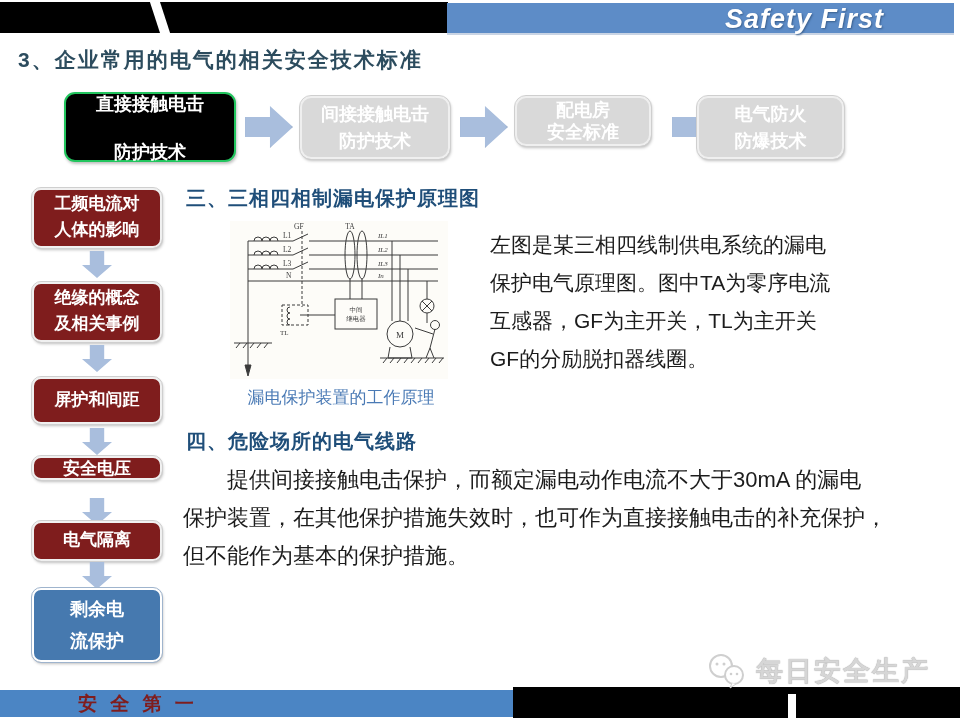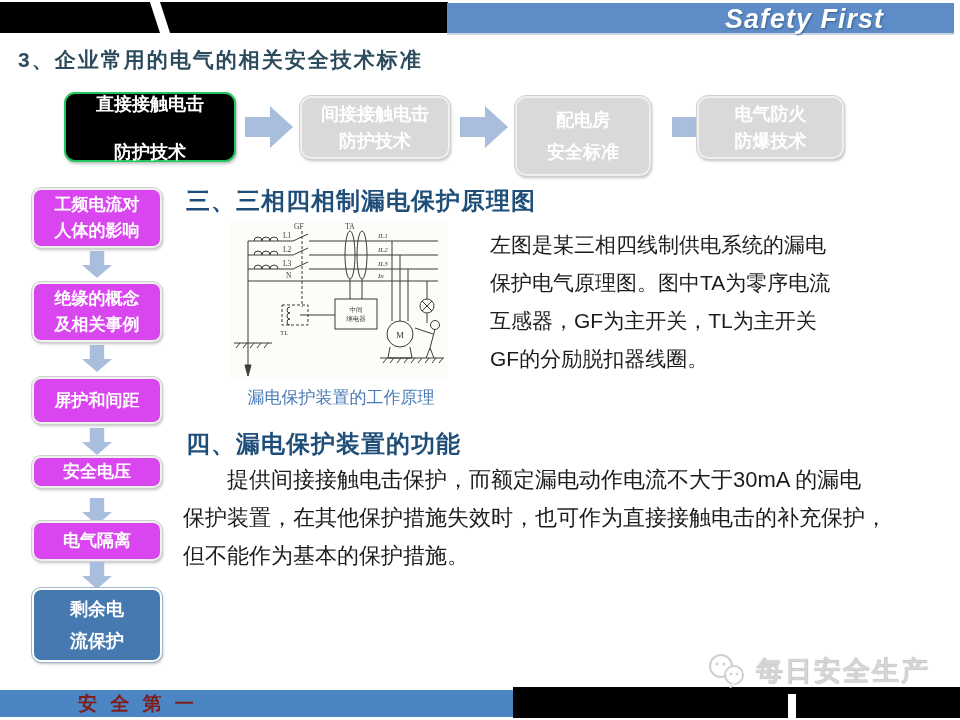--- a/index.html
+++ b/index.html
@@ -19,26 +19,26 @@
   .tbox { position:absolute; border-radius:11px; color:#fff; font-weight:bold; text-align:center; display:flex; flex-direction:column; justify-content:space-evenly; box-shadow:1px 2px 3px rgba(0,0,0,0.25); }
   .tbox .l { font-size:18px; line-height:20px; }
   .tbox-active { background:#000000; border:2px solid #22c55e;gap:28px; }
   .tbox-gray { background:#d9d9d9; border:2px solid #efefef; outline:1px solid #cfcfcf; }
   .arrow-right { position:absolute; width:48px; height:42px; background:#a9bedd; clip-path:polygon(0 26%,52% 26%,52% 0,100% 50%,52% 100%,52% 74%,0 74%); box-shadow:inset -1px -1px 2px rgba(0,0,0,0.15); }
   .arrow-down { position:absolute; width:30px; height:27px; background:#a9bedd; clip-path:polygon(26% 0,74% 0,74% 52%,100% 52%,50% 100%,0 52%,26% 52%); }
 
   
   .sbox { position:absolute; left:32px; width:130px; border-radius:9px; color:#fff; font-weight:bold; text-align:center; display:flex; flex-direction:column; justify-content:space-evenly; box-shadow:1px 2px 3px rgba(0,0,0,0.25); }
   .sbox .l { font-size:17px; line-height:24px; }
-  .sbox-gray { background:#d946ef; border:2px solid #f0f0f0; outline:1px solid #cfcfcf; }
+  .sbox-gray { background:#7f1d1d; border:2px solid #f0f0f0; outline:1px solid #cfcfcf;font-family:Liberation Mono, monospace; }
   .sbox-active { background:#4679af; border:2px solid #ffffff; outline:1px solid #9fb4cd; }
   .sbox-active .l { font-size:18px; }
 
   
-  .h3, .h4 { position:absolute; left:186px; font-size:24px; font-weight:bold; color:#1f4e79; letter-spacing:1px;text-align:right; }
+  .h3, .h4 { position:absolute; left:186px; font-size:20px; font-weight:bold; color:#1f4e79; letter-spacing:1px;text-align:right; }
   .desc { position:absolute; left:490px; top:226px; width:460px; font-size:21px; color:#1c1c1c; }
   .desc div { height:38px; line-height:38px; }
   .caption { position:absolute; left:205px; top:386px; width:272px; text-align:center; font-size:17px; color:#4a7ab5;font-family:Liberation Serif, serif; }
   .para { position:absolute; left:183px; top:461px; width:775px; font-size:22px; color:#1c1c1c; }
   .para div { height:38px; line-height:38px; }
   .para .indent { padding-left:44px; }
   .note { position:absolute; left:183px; top:579px; width:775px; font-size:22px; color:#1c1c1c; }
   .note div { height:38px; line-height:38px; }
   .note-label { color:#c00000; font-weight:bold; }
 
@@ -71,21 +71,21 @@
   <div class="tbox tbox-active" style="left:64px; top:92px; width:172px; height:70px;">
     <span class="l">直接接触电击</span>
     <span class="l">防护技术</span>
   </div>
   <div class="arrow-right" style="left:245px; top:106px;"></div>
   <div class="tbox tbox-gray" style="left:300px; top:96px; width:150px; height:63px;">
     <span class="l">间接接触电击</span>
     <span class="l">防护技术</span>
   </div>
   <div class="arrow-right" style="left:460px; top:106px;"></div>
-  <div class="tbox tbox-gray" style="left:515px; top:96px; width:136px; height:80px;">
+  <div class="tbox tbox-gray" style="left:515px; top:96px; width:136px; height:50px;">
     <span class="l">配电房</span>
     <span class="l">安全标准</span>
   </div>
   <div class="arrow-right" style="left:672px; top:106px;"></div>
   <div class="tbox tbox-gray" style="left:687px; top:96px; width:147px; height:63px;margin-left:10px;">
     <span class="l">电气防火</span>
     <span class="l">防爆技术</span>
   </div>
 
   <div class="sbox sbox-gray" style="top:188px; height:60px;">
@@ -95,21 +95,21 @@
   <div class="arrow-down" style="left:82px; top:251px;"></div>
   <div class="sbox sbox-gray" style="top:282px; height:60px;">
     <span class="l">绝缘的概念</span>
     <span class="l">及相关事例</span>
   </div>
   <div class="arrow-down" style="left:82px; top:345px;"></div>
   <div class="sbox sbox-gray" style="top:377px; height:47px;">
     <span class="l">屏护和间距</span>
   </div>
   <div class="arrow-down" style="left:82px; top:428px;"></div>
-  <div class="sbox sbox-gray" style="top:456px; height:32px;">
+  <div class="sbox sbox-gray" style="top:456px; height:24px;">
     <span class="l">安全电压</span>
   </div>
   <div class="arrow-down" style="left:82px; top:498px;"></div>
   <div class="sbox sbox-gray" style="top:521px; height:40px;">
     <span class="l">电气隔离</span>
   </div>
   <div class="arrow-down" style="left:82px; top:562px;"></div>
   <div class="sbox sbox-active" style="top:588px; height:74px;">
     <span class="l">剩余电</span>
     <span class="l">流保护</span>
@@ -195,21 +195,21 @@
 
   <div class="caption">漏电保护装置的工作原理</div>
 
   <div class="desc">
     <div>左图是某三相四线制供电系统的漏电</div>
     <div>保护电气原理图。图中TA为零序电流</div>
     <div>互感器，GF为主开关，TL为主开关</div>
     <div>GF的分励脱扣器线圈。</div>
   </div>
 
-  <div class="h4" style="top:428px;">四、漏电保护装置的功能</div>
+  <div class="h4" style="top:428px;">四、危险场所的电气线路</div>
 
   <div class="para">
     <div class="indent">提供间接接触电击保护，而额定漏电动作电流不大于30mA  的漏电</div>
     <div>保护装置，在其他保护措施失效时，也可作为直接接触电击的补充保护，</div>
     <div>但不能作为基本的保护措施。</div>
   </div>
 
 
   <div class="watermark">
     <svg width="44" height="36" viewBox="0 0 44 36">

